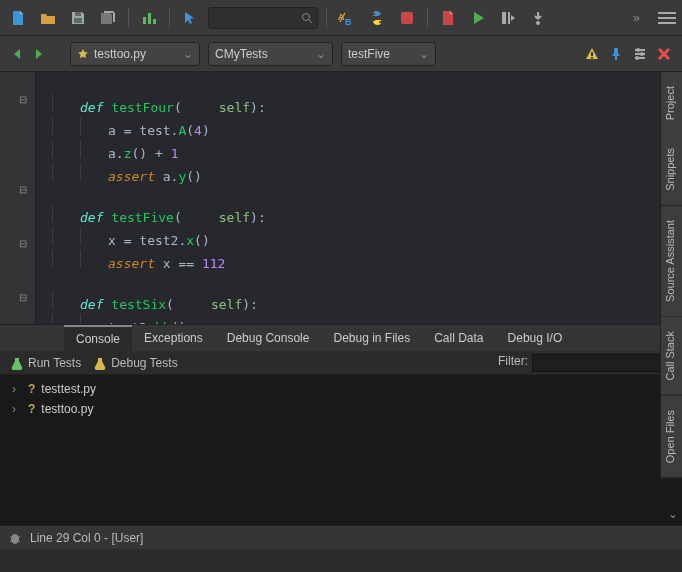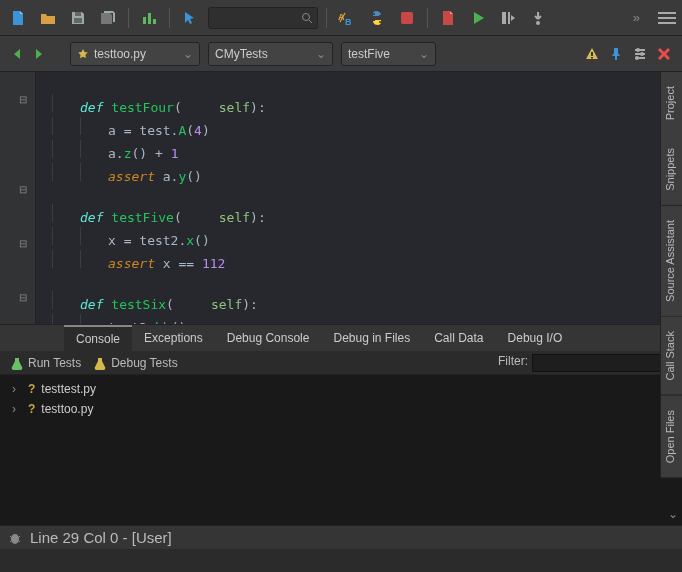--- a/index.html
+++ b/index.html
@@ -130,21 +130,21 @@
   .tree-row { display:flex; align-items:center; gap:6px; height:20px; cursor:pointer; padding-left:6px;}
   .tree-row .chev { color:#888; width:10px;}
   .tree-row .q { color:#c7a84a; font-weight:bold;}
   .tree-sb { position:absolute; right:4px; bottom:4px; color:#888;}
   .statusbar {
     height:24px;
     background:#353535;
     display:flex; align-items:center;
     padding:0 8px;
     gap:8px;
-    font-size:15px;
+    font-size:12px;
     border-top:1px solid #222;
     color:#bbb;
   }
   
   .side-tabs {
     position:absolute;
     right:0; top:72px;
     width:22px;
     display:flex; flex-direction:column;
     background:#3d3d3d;

